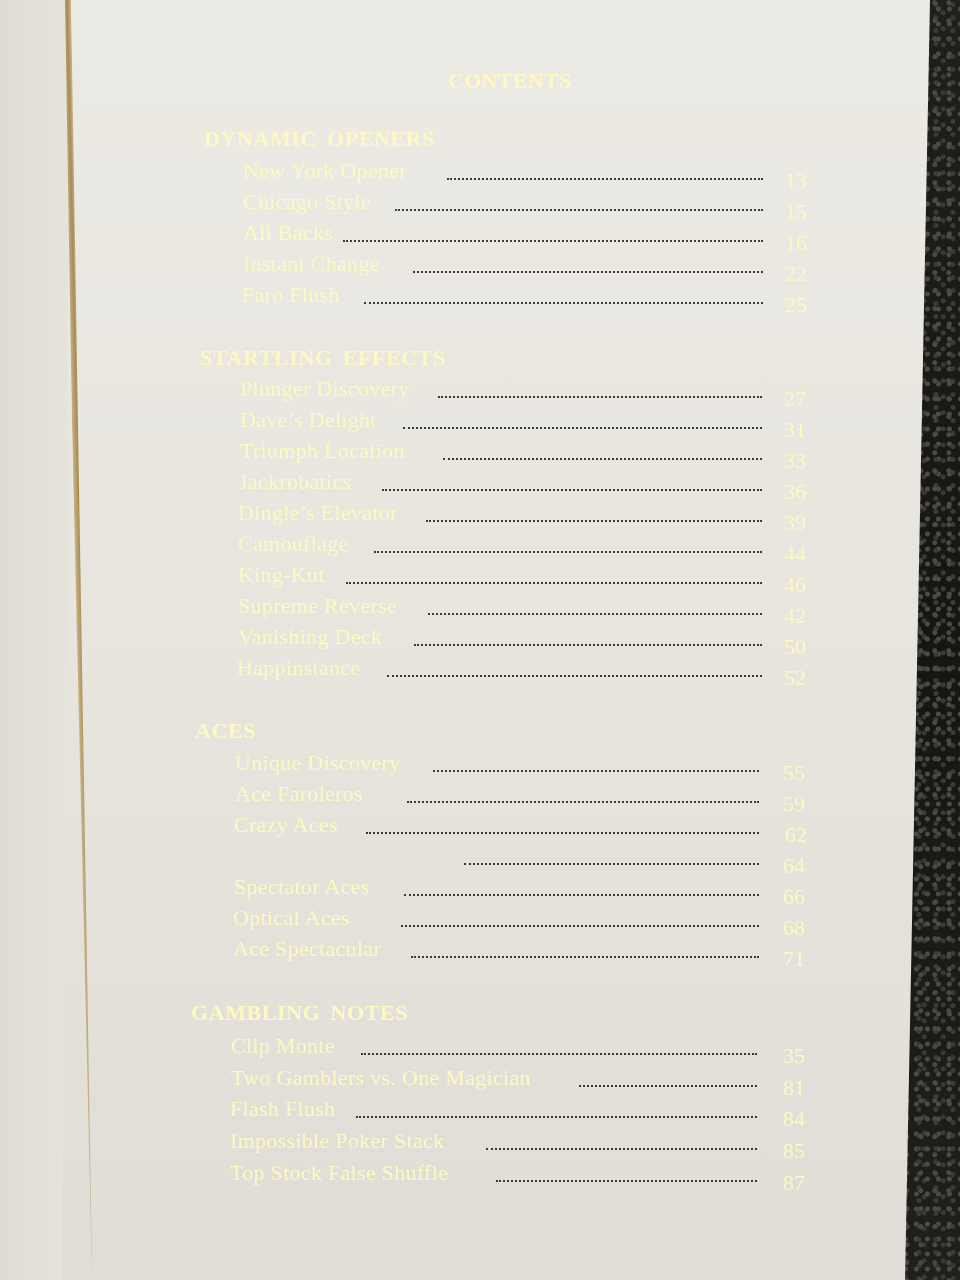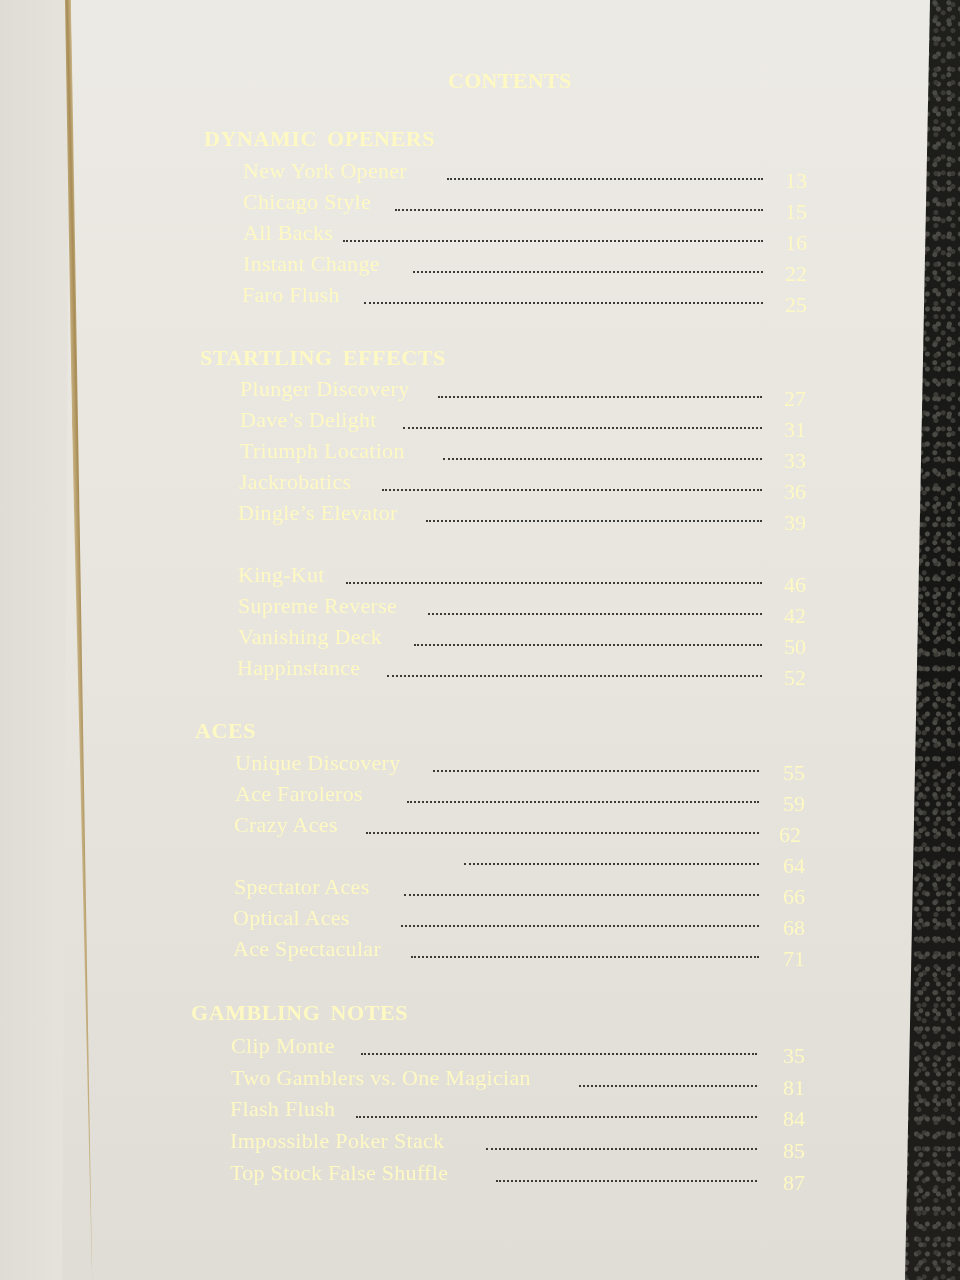--- a/index.html
+++ b/index.html
@@ -115,20 +115,25 @@
   <div class="entry" style="top:469px;left:239px;width:573px;">
     <span class="label">Jackrobatics</span>
     <span class="dots" style="left:143px;right:50px;"></span>
     <span class="num" style="right:6px;">36</span>
   </div>
   <div class="entry" style="top:500px;left:238px;width:574px;">
     <span class="label">Dingle’s Elevator</span>
     <span class="dots" style="left:188px;right:50px;"></span>
     <span class="num" style="right:6px;">39</span>
   </div>
+  <div class="entry" style="top:531px;left:238px;width:574px;">
+    <span class="label">Camouflage</span>
+    <span class="dots" style="left:136px;right:50px;"></span>
+    <span class="num" style="right:6px;">44</span>
+  </div>
   <div class="entry" style="top:562px;left:238px;width:574px;">
     <span class="label">King-Kut</span>
     <span class="dots" style="left:108px;right:50px;"></span>
     <span class="num" style="right:6px;">46</span>
   </div>
   <div class="entry" style="top:593px;left:238px;width:574px;">
     <span class="label">Supreme Reverse</span>
     <span class="dots" style="left:190px;right:50px;"></span>
     <span class="num" style="right:6px;">42</span>
   </div>
@@ -150,21 +155,21 @@
     <span class="num" style="right:6px;">55</span>
   </div>
   <div class="entry" style="top:781px;left:235px;width:576px;">
     <span class="label">Ace Faroleros</span>
     <span class="dots" style="left:172px;right:52px;"></span>
     <span class="num" style="right:6px;">59</span>
   </div>
   <div class="entry" style="top:812px;left:234px;width:577px;">
     <span class="label">Crazy Aces</span>
     <span class="dots" style="left:132px;right:52px;"></span>
-    <span class="num" style="right:10px;margin-left:40px;">62</span>
+    <span class="num" style="right:4px;margin-left:40px;">62</span>
   </div>
   <div class="entry" style="top:843px;left:234px;width:577px;">
     <span class="dots" style="left:230px;right:52px;"></span>
     <span class="num" style="right:6px;">64</span>
   </div>
   <div class="entry" style="top:874px;left:234px;width:577px;">
     <span class="label">Spectator Aces</span>
     <span class="dots" style="left:170px;right:52px;"></span>
     <span class="num" style="right:6px;">66</span>
   </div>

